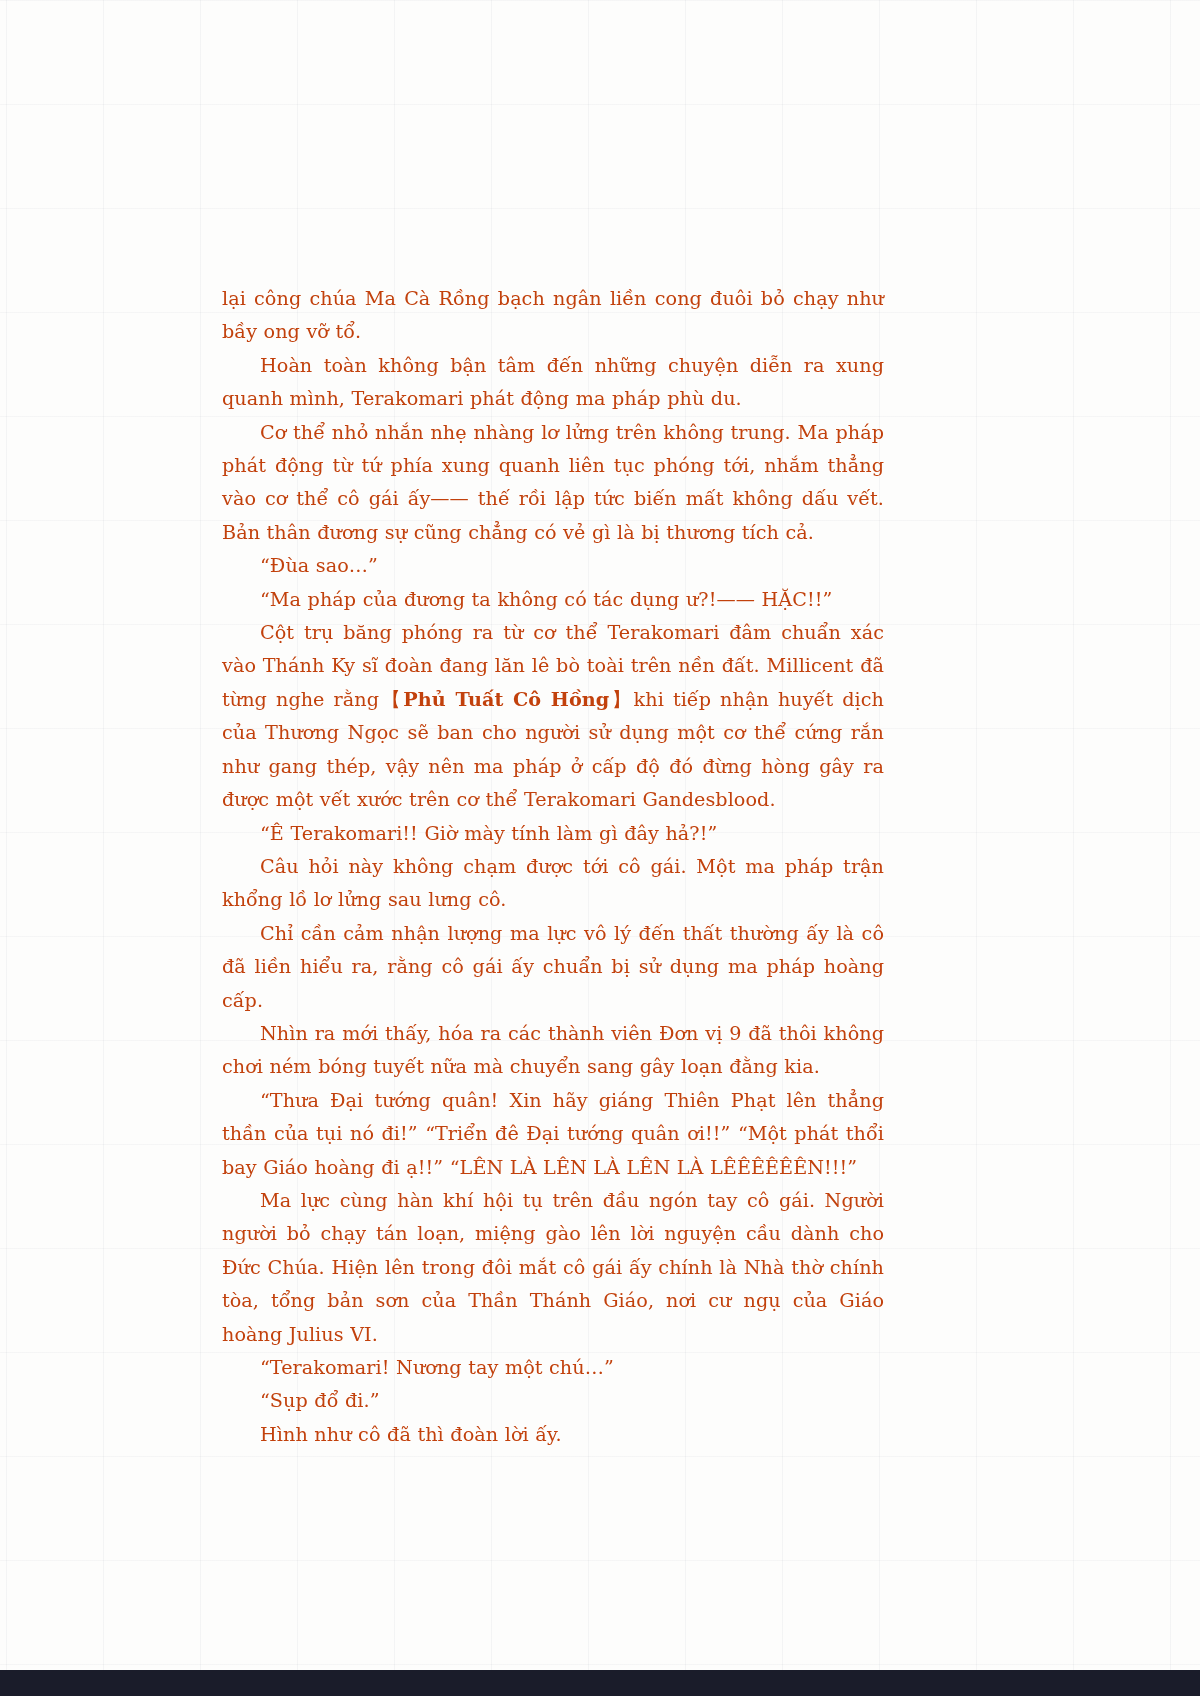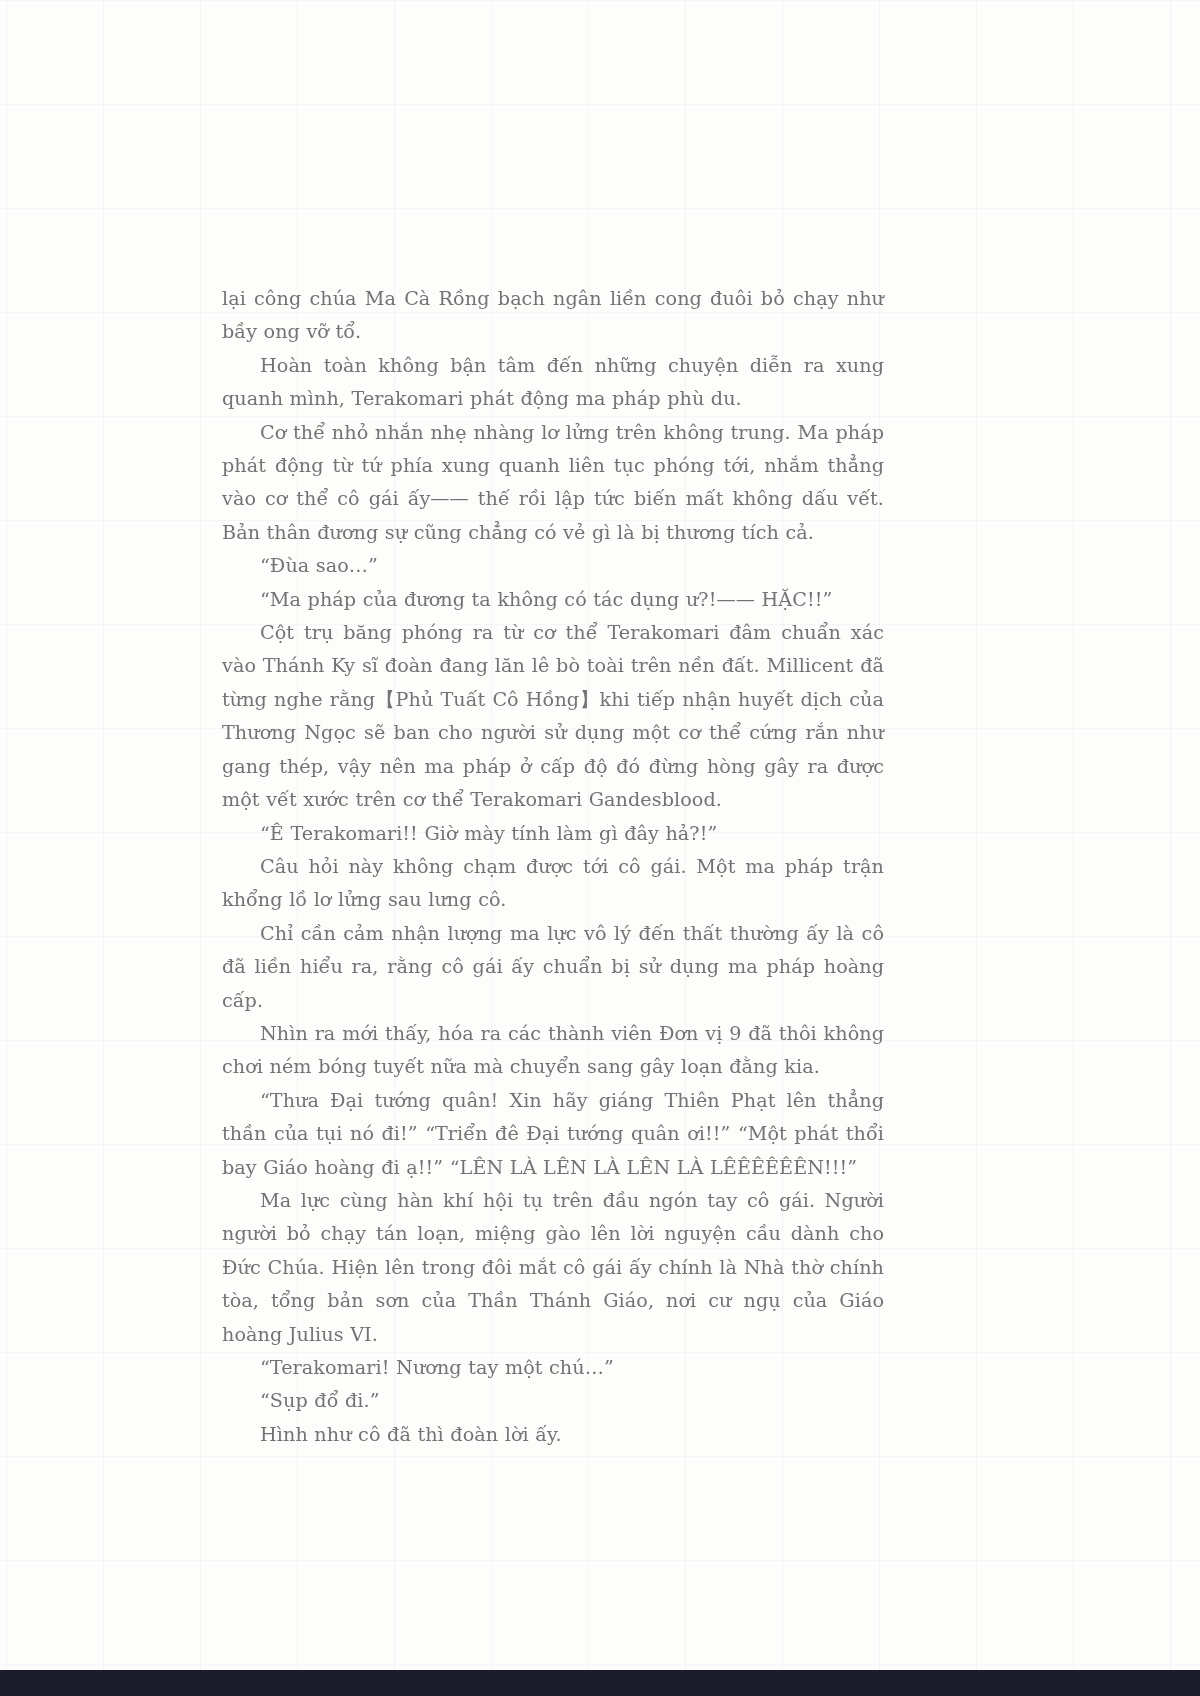--- a/index.html
+++ b/index.html
@@ -35,31 +35,31 @@
   #text-block {
     position: absolute;
     left: 222px;
     top: 282px;
     width: 662px;
   }
   p {
     margin: 0;
     font-size: 19.2px;
     line-height: 33.4px;
-    color: #737373;
+    color: #c2410c;
     text-align: justify;
     text-justify: inter-word;
     letter-spacing: 0.05px;
     word-spacing: 0.4px;
   }
   p.indent {
     text-indent: 38px;
   }
   .b {
-    font-weight: normal;
+    font-weight: bold;
   }
 </style>
 </head>
 <body>
 
 <div id="page"></div>
 
 <div id="text-block">
   <p class="no-indent">lại công chúa Ma Cà Rồng bạch ngân liền cong đuôi bỏ chạy như bầy ong vỡ tổ.</p>
   <p class="indent">Hoàn toàn không bận tâm đến những chuyện diễn ra xung quanh mình, Terakomari phát động ma pháp phù du.</p>

